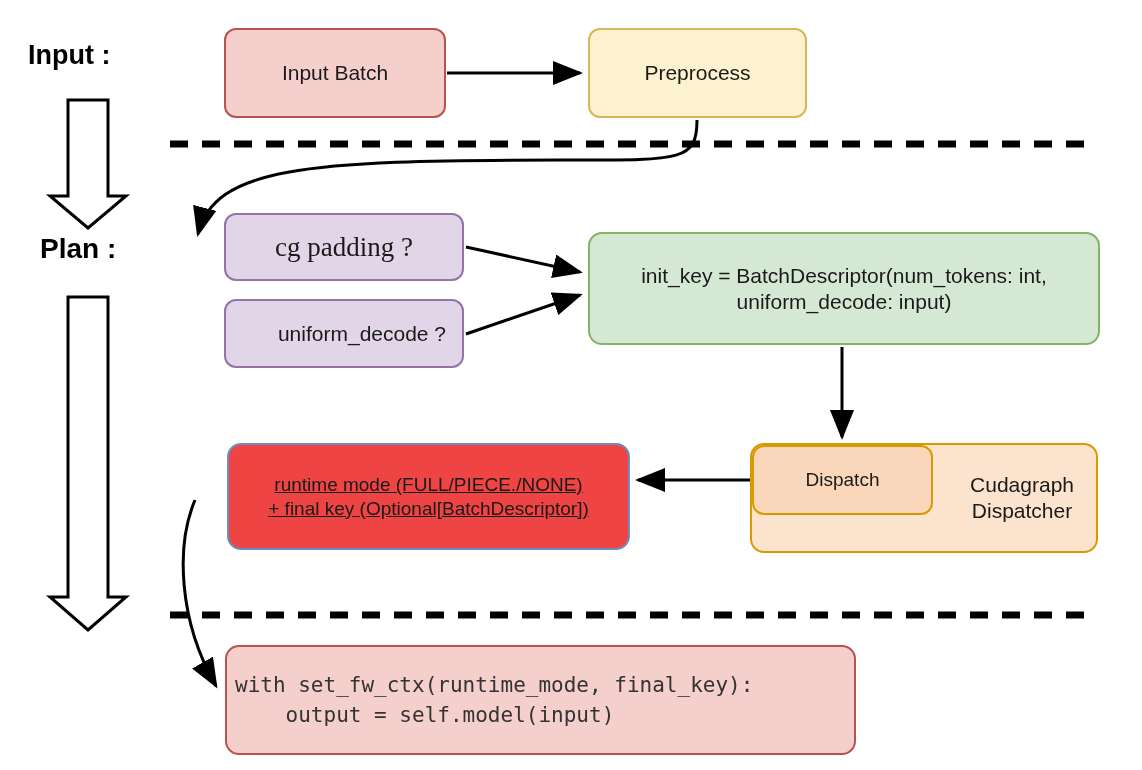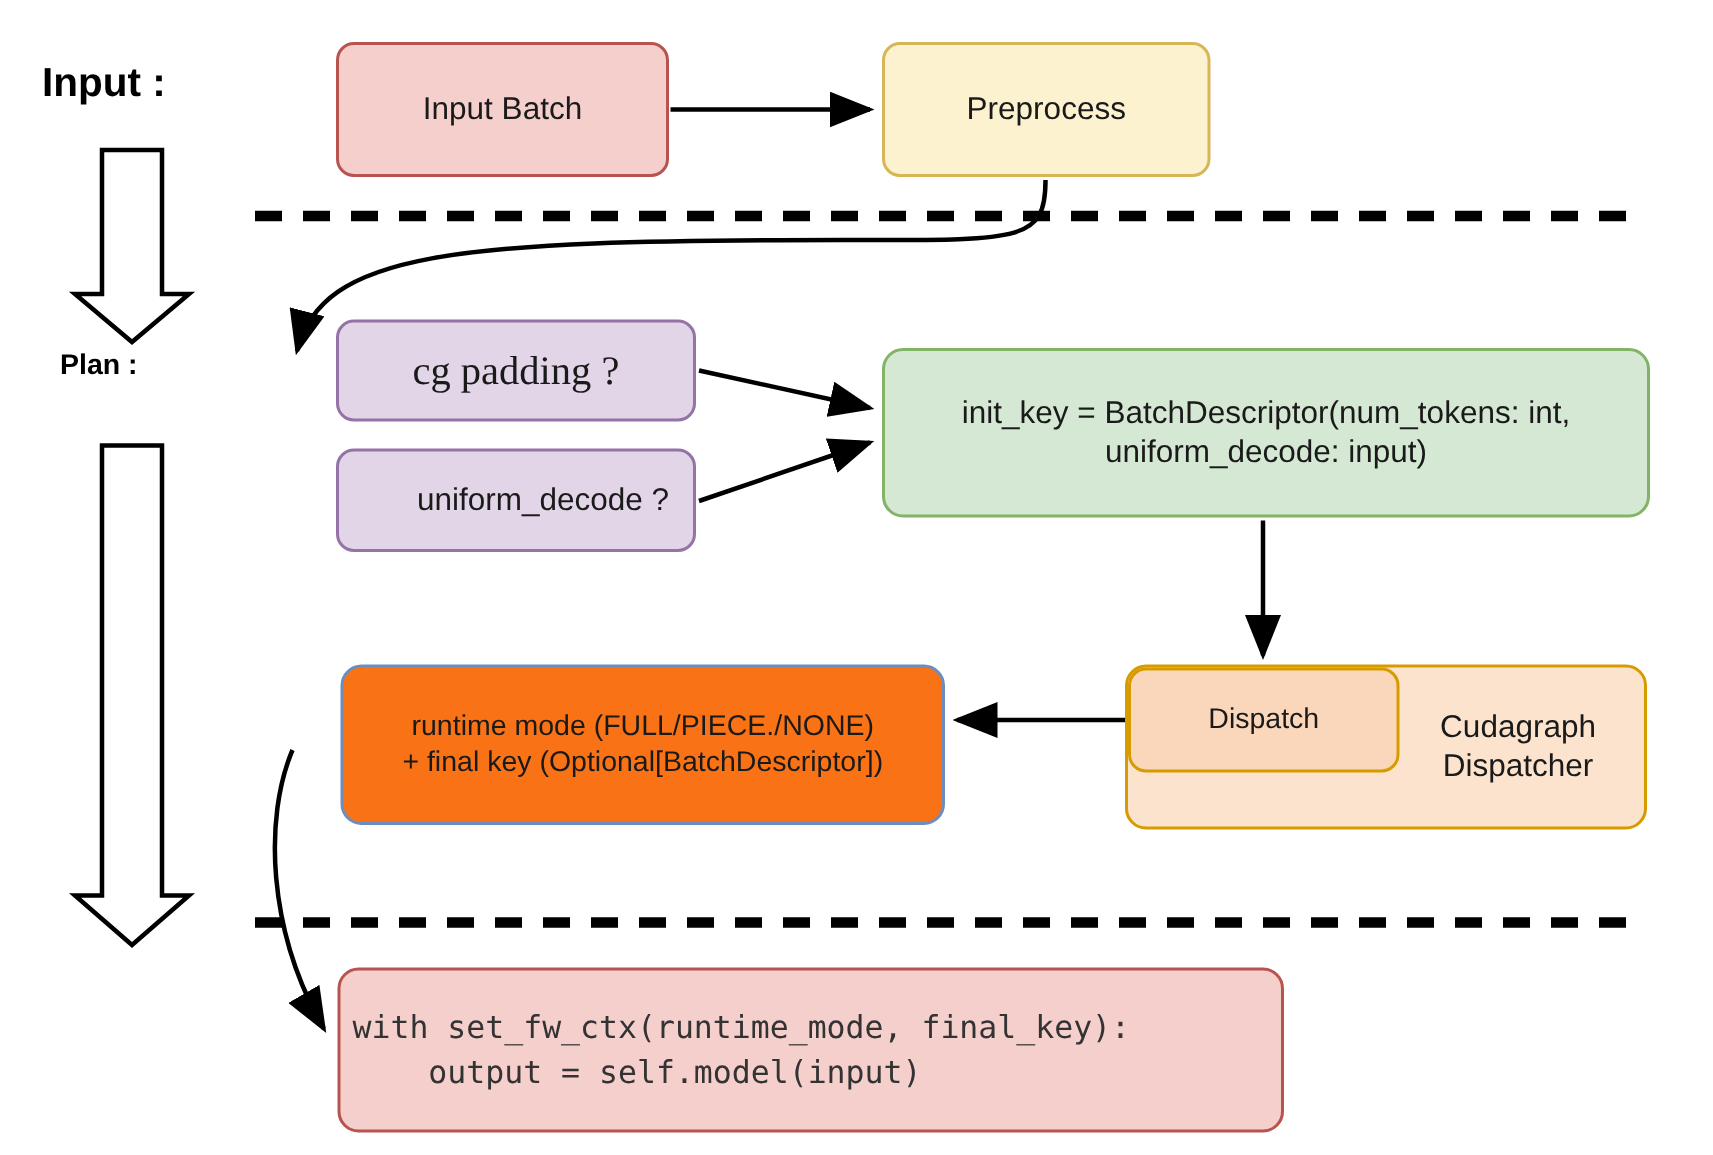--- a/index.html
+++ b/index.html
@@ -45,21 +45,21 @@
   .rnd-lg { border-radius: 14px; }
   .rnd-md { border-radius: 12px; }
 
   
   .c-red    { background: #f5cfcc; border: 2px solid #b85450; }
   .c-yellow { background: #fdf2cf; border: 2px solid #d6b656; }
   .c-purple { background: #e1d5e7; border: 2px solid #9673a6; }
   .c-green  { background: #d5e8d4; border: 2px solid #82b366; }
   .c-orange-outer { background: #fce3cd; border: 2px solid #d79b00; }
   .c-orange-inner { background: #fad7ba; border: 2px solid #d79b00; }
-  .c-blue   { background: #f97316; border: 2px solid #6c8ebf; }
+  .c-blue   { background: #ef4444; border: 2px solid #6c8ebf; text-decoration: underline; }
 
   .mono {
     font-family: "DejaVu Sans Mono", "Liberation Mono", monospace;
     text-align: left;
     color: #333333;
     white-space: pre;
     line-height: 1.45;
   }
   .node.code { justify-content: flex-start; }
   .code-inner { padding-left: 8px; }
@@ -91,21 +91,21 @@
     <line x1="466" y1="334" x2="580" y2="295" stroke="#000000" stroke-width="3" marker-end="url(#ah)"></line>
 
     <line x1="842" y1="347" x2="842" y2="437" stroke="#000000" stroke-width="3" marker-end="url(#ah)"></line>
 
     <line x1="750" y1="480" x2="638" y2="480" stroke="#000000" stroke-width="3" marker-end="url(#ah)"></line>
 
     <path d="M 195 500 C 176 545, 178 620, 216 686" fill="none" stroke="#000000" stroke-width="3" marker-end="url(#ah)"></path>
   </svg>
 
   <div class="stage-label" style="left:28px; top:40px; font-size:27px;">Input :</div>
-  <div class="stage-label" style="left:40px; top:233px; font-size:19px;">Plan :</div>
+  <div class="stage-label" style="left:40px; top:233px; font-size:28px;">Plan :</div>
 
   <div class="node rnd-md c-red" style="left:224px; top:28px; width:222px; height:90px;">
     <span class="node-label" style="font-size:21px;">Input Batch</span>
   </div>
 
   <div class="node rnd-md c-yellow" style="left:588px; top:28px; width:219px; height:90px;">
     <span class="node-label" style="font-size:21px;">Preprocess</span>
   </div>
 
   <div class="node rnd-md c-purple" style="left:224px; top:213px; width:240px; height:68px;">
@@ -115,21 +115,21 @@
   <div class="node rnd-md c-purple" style="left:224px; top:299px; width:240px; height:69px;padding-left:36px;">
     <span class="node-label" style="font-size:21px;">uniform_decode ?</span>
   </div>
 
   <div class="node rnd-lg c-green" style="left:588px; top:232px; width:512px; height:113px;">
     <span class="node-label" style="font-size:21px;">init_key = BatchDescriptor(num_tokens: int,
 uniform_decode: input)</span>
   </div>
 
   <div class="node rnd-lg c-orange-outer" style="left:750px; top:443px; width:348px; height:110px; justify-content:flex-end; align-items:center;">
-    <span class="node-label" style="font-size:21px; width:auto; padding-right:32px;">Cudagraph
+    <span class="node-label" style="font-size:21px; width:auto; padding-right:22px;">Cudagraph
 Dispatcher</span>
   </div>
 
   <div class="node rnd-md c-orange-inner" style="left:752px; top:445px; width:181px; height:70px;">
     <span class="node-label" style="font-size:19px;">Dispatch</span>
   </div>
 
   <div class="node rnd-lg c-blue" style="left:227px; top:443px; width:403px; height:107px;">
     <span class="node-label" style="font-size:19px;">runtime mode (FULL/PIECE./NONE)
 + final key (Optional[BatchDescriptor])</span>

